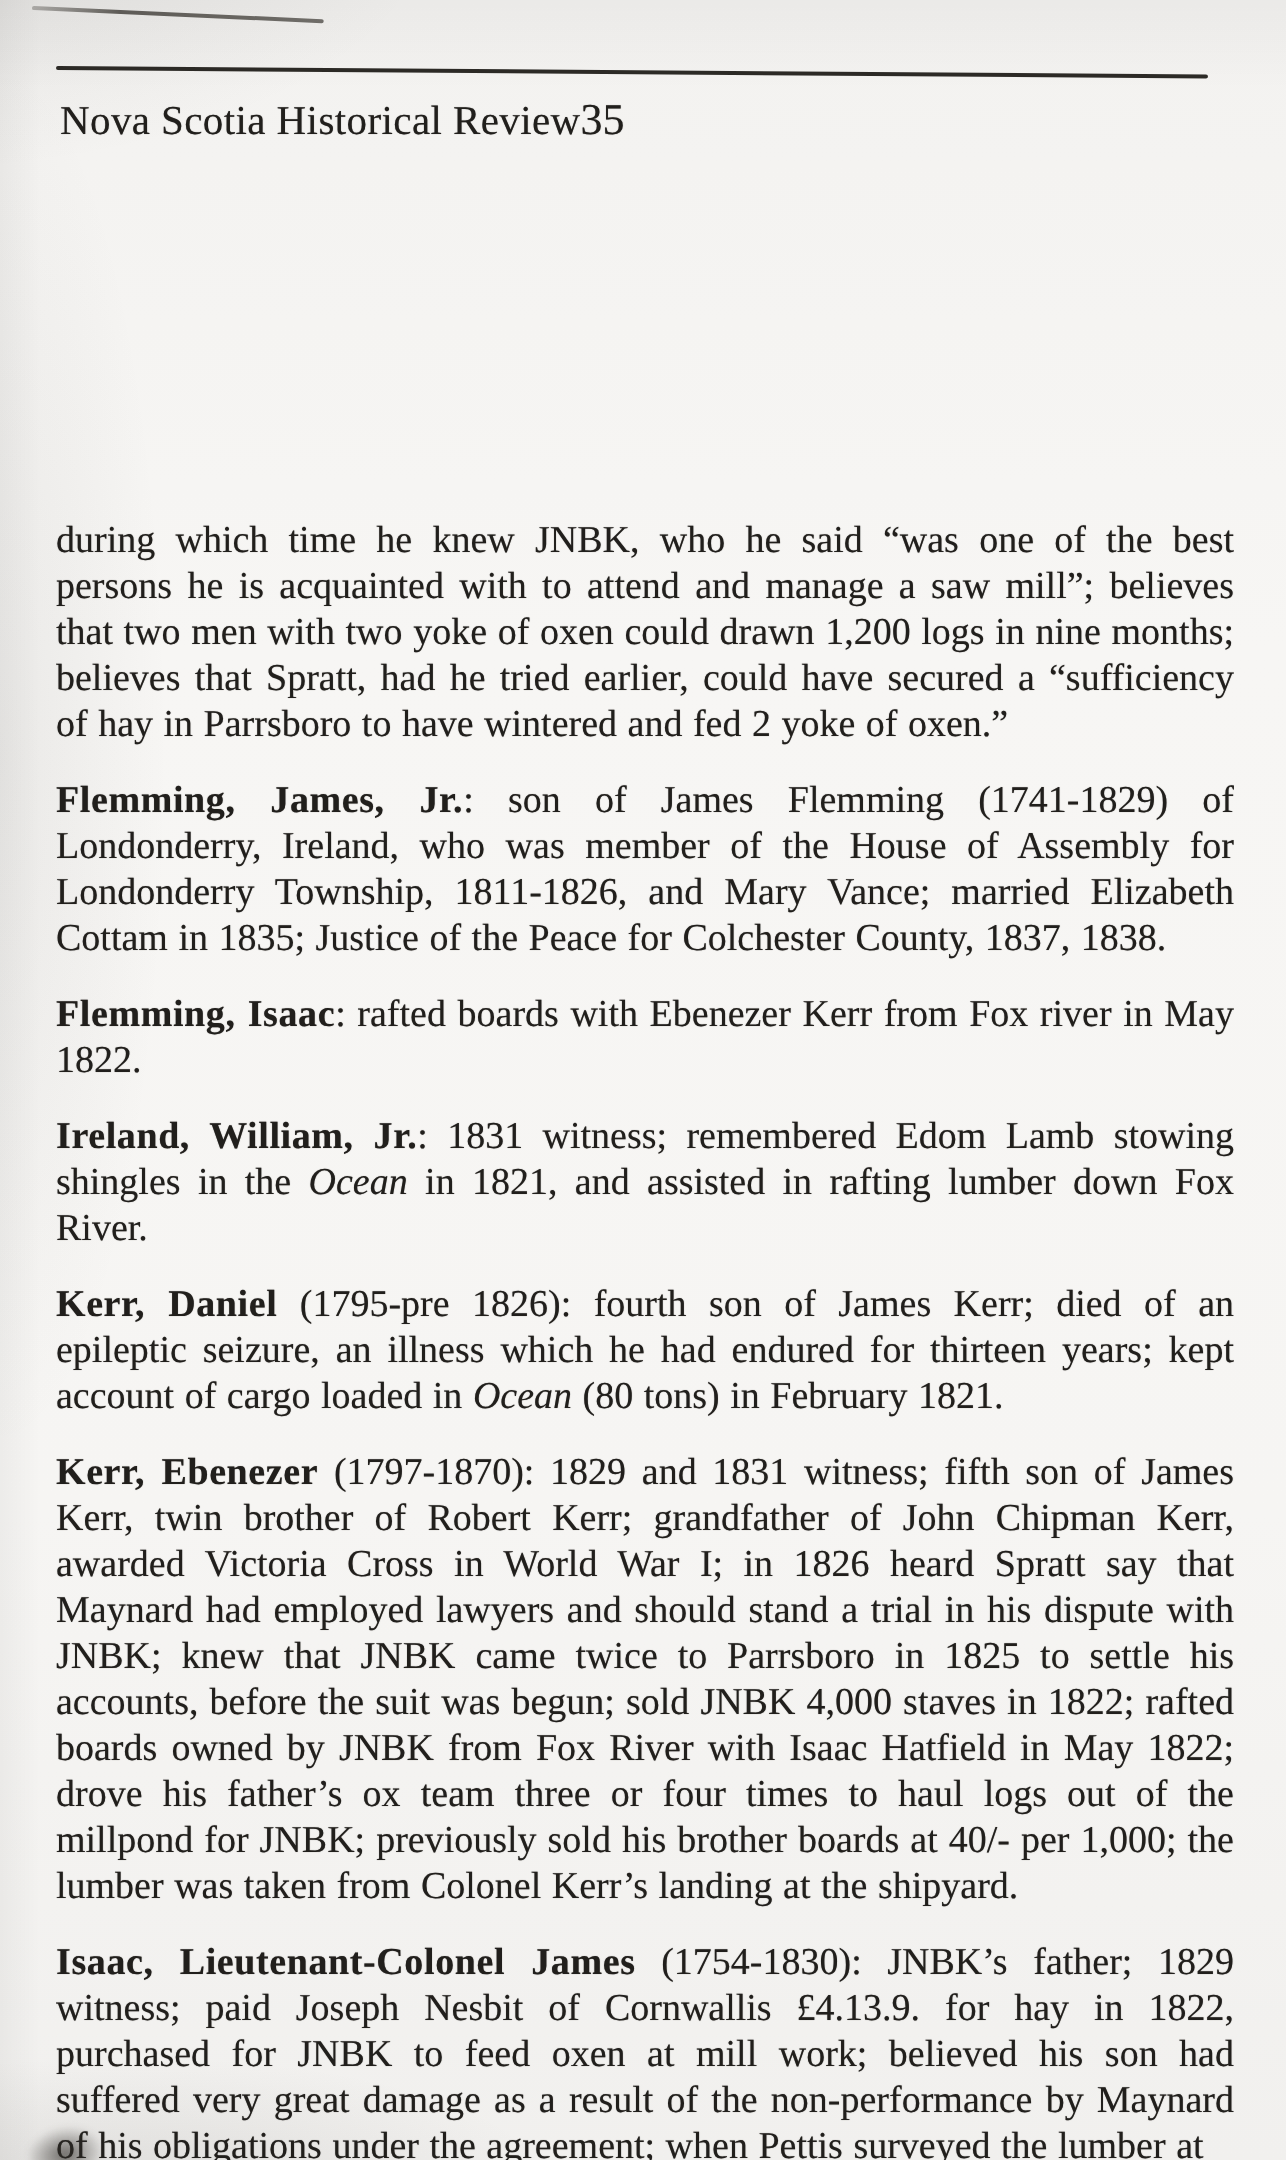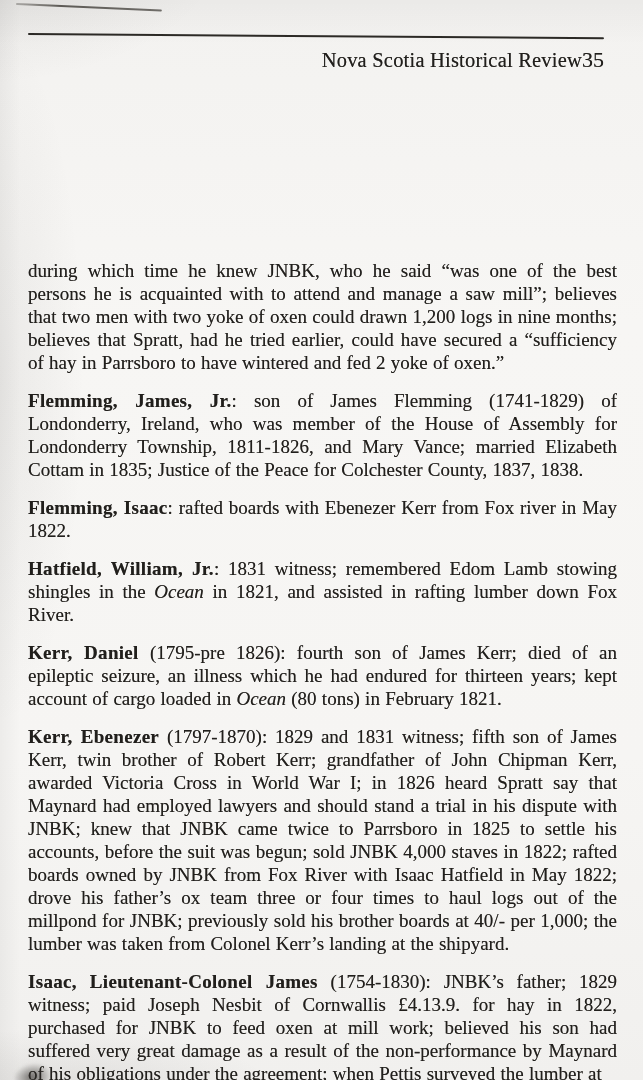--- a/index.html
+++ b/index.html
@@ -45,21 +45,21 @@
     transform: rotate(0.42deg);
     transform-origin: left center;
     border-radius: 1px;
   }
   .page-header {
     position: absolute;
     left: 30px;
     right: 39px;
     top: 47px;
     display: flex;
-    justify-content: flex-end;
+    justify-content: flex-start;
     align-items: baseline;
   }
   .journal-title {
     font-size: 20.5px;
     letter-spacing: 0.2px;
     text-shadow: 0 0 0.4px rgba(20,18,15,0.6);
   }
   .page-number {
     font-size: 22px;
     text-shadow: 0 0 0.4px rgba(20,18,15,0.6);
@@ -103,19 +103,19 @@
   <div class="artifact-line"></div>
   <div class="header-rule"></div>
   <div class="page-header">
     <span class="journal-title">Nova Scotia Historical Review</span>
     <span class="page-number">35</span>
   </div>
   <div class="entries">
       <p class="entry"><span>during which time he knew JNBK, who he said “was one of the best persons he is acquainted with to attend and manage a saw mill”; believes that two men with two yoke of oxen could drawn 1,200 logs in nine months; believes that Spratt, had he tried earlier, could have secured a “sufficiency of hay in Parrsboro to have wintered and fed 2 yoke of oxen.”</span></p>
       <p class="entry"><b>Flemming, James, Jr.</b><span>: son of James Flemming (1741-1829) of Londonderry, Ireland, who was member of the House of Assembly for Londonderry Township, 1811-1826, and Mary Vance; married Elizabeth Cottam in 1835; Justice of the Peace for Colchester County, 1837, 1838.</span></p>
       <p class="entry"><b>Flemming, Isaac</b><span>: rafted boards with Ebenezer Kerr from Fox river in May 1822.</span></p>
-      <p class="entry"><b>Hatfield, William, Jr.</b><span>: 1831 witness; remembered Edom Lamb stowing shingles in the </span><i>Ocean</i><span> in 1821, and assisted in rafting lumber down Fox River.</span></p>
+      <p class="entry"><b>Ireland, William, Jr.</b><span>: 1831 witness; remembered Edom Lamb stowing shingles in the </span><i>Ocean</i><span> in 1821, and assisted in rafting lumber down Fox River.</span></p>
       <p class="entry"><b>Kerr, Daniel</b><span> (1795-pre 1826): fourth son of James Kerr; died of an epileptic seizure, an illness which he had endured for thirteen years; kept account of cargo loaded in </span><i>Ocean</i><span> (80 tons) in February 1821.</span></p>
       <p class="entry"><b>Kerr, Ebenezer</b><span> (1797-1870): 1829 and 1831 witness; fifth son of James Kerr, twin brother of Robert Kerr; grandfather of John Chipman Kerr, awarded Victoria Cross in World War I; in 1826 heard Spratt say that Maynard had employed lawyers and should stand a trial in his dispute with JNBK; knew that JNBK came twice to Parrsboro in 1825 to settle his accounts, before the suit was begun; sold JNBK 4,000 staves in 1822; rafted boards owned by JNBK from Fox River with Isaac Hatfield in May 1822; drove his father’s ox team three or four times to haul logs out of the millpond for JNBK; previously sold his brother boards at 40/- per 1,000; the lumber was taken from Colonel Kerr’s landing at the shipyard.</span></p>
       <p class="entry"><b>Isaac, Lieutenant-Colonel James</b><span> (1754-1830): JNBK’s father; 1829 witness; paid Joseph Nesbit of Cornwallis £4.13.9. for hay in 1822, purchased for JNBK to feed oxen at mill work; believed his son had suffered very great damage as a result of the non-performance by Maynard of his obligations under the agreement; when Pettis surveyed the lumber at</span></p>
     </div>
   <div class="corner-smudge"></div>
 </div>
 
 </body></html>

